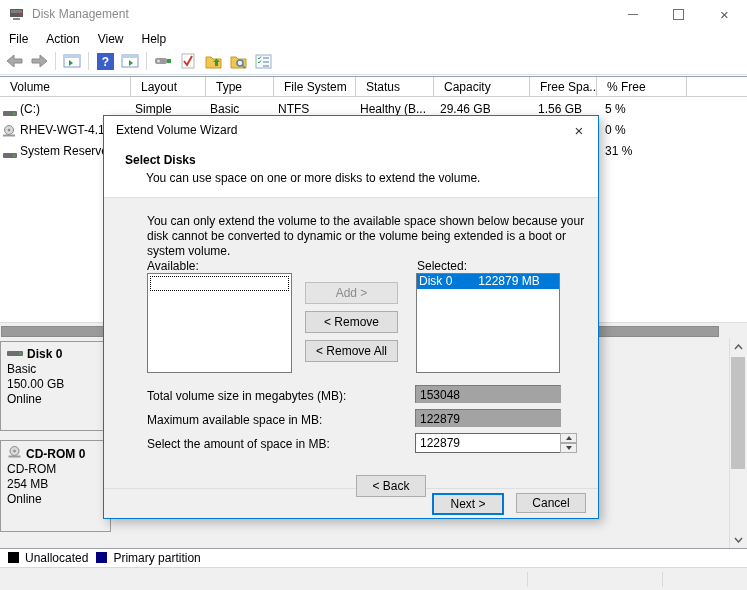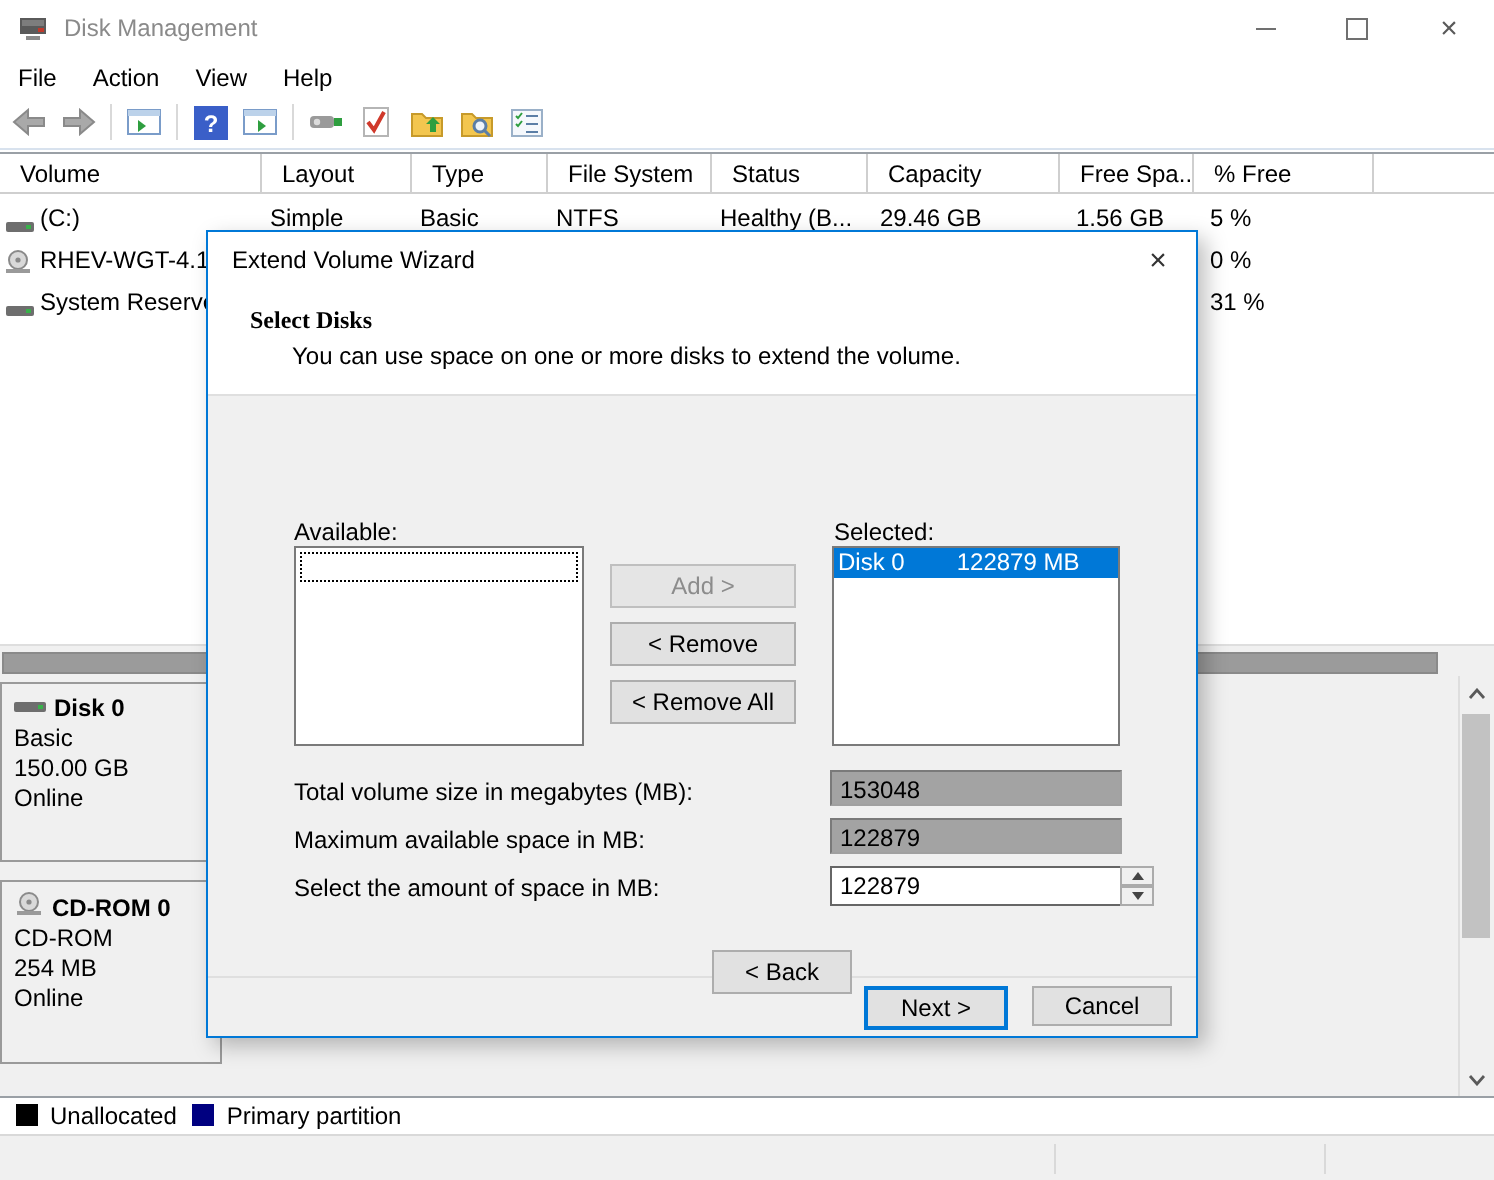--- a/index.html
+++ b/index.html
@@ -47,21 +47,21 @@
   .statusbar{position:absolute;left:0;top:567px;width:747px;height:23px;background:#f0f0f0;border-top:1px solid #d9d9d9;}
   .ssep{position:absolute;top:4px;width:1px;height:15px;background:#d9d9d9;}
 
   
   .dialog{position:absolute;left:103px;top:115px;width:496px;height:404px;background:#f0f0f0;
     border:1px solid #0078d7;box-sizing:border-box;z-index:10;box-shadow:4px 4px 10px rgba(0,0,0,.25);}
   .dlg-titlebar{position:absolute;left:0;top:0;right:0;height:28px;background:#fff;}
   .dlg-title{position:absolute;left:12px;top:7px;}
   .dlg-close{position:absolute;right:8px;top:4px;width:22px;height:20px;display:flex;align-items:center;justify-content:center;font-size:15px;color:#333;}
   .dlg-header{position:absolute;left:0;top:28px;right:0;height:53px;background:#fff;border-bottom:1px solid #dfdfdf;}
-  .dlg-h1{position:absolute;left:21px;top:9px;font-weight:bold;font-family:Liberation Serif, serif;}
+  .dlg-h1{position:absolute;left:21px;top:9px;font-weight:bold;}
   .dlg-h2{position:absolute;left:42px;top:27px;}
   .dlg-body-text{position:absolute;left:43px;top:98px;width:444px;line-height:15px;}
   .lbl{position:absolute;white-space:nowrap;}
   .listbox{position:absolute;background:#fff;border:1px solid #7a7a7a;box-sizing:border-box;}
   .focusrect{margin:2px;height:13px;border:1px dotted #000;}
   .selrow{height:15px;background:#0078d7;color:#fff;display:flex;padding-left:2px;line-height:15px;}
   .selrow .sz{margin-left:26px;}
   .btn{position:absolute;background:#e1e1e1;border:1px solid #adadad;box-sizing:border-box;text-align:center;font-family:"Liberation Sans",sans-serif;font-size:12px;display:flex;align-items:center;justify-content:center;}
   .btn.disabled{color:#8c8c8c;border-color:#bfbfbf;background:#e5e5e5;}
   .btn.default{border:2px solid #0078d7;}
@@ -284,20 +284,21 @@
   <div class="dialog">
     <div class="dlg-titlebar">
       <span class="dlg-title">Extend Volume Wizard</span>
       <span class="dlg-close">×</span>
     </div>
     <div class="dlg-header">
       <span class="dlg-h1">Select Disks</span>
       <span class="dlg-h2">You can use space on one or more disks to extend the volume.</span>
     </div>
 
+    <div class="dlg-body-text">You can only extend the volume to the available space shown below because your disk cannot be converted to dynamic or the volume being extended is a boot or system volume.</div>
 
     <span class="lbl" style="left:43px;top:143px">Available:</span>
     <span class="lbl" style="left:313px;top:143px">Selected:</span>
 
     <div class="listbox" style="left:43px;top:157px;width:145px;height:100px">
       <div class="focusrect"></div>
     </div>
 
     <div class="btn" style="left:201px;top:195px;width:93px;height:22px">&lt; Remove</div>
     <div class="btn disabled" style="left:201px;top:166px;width:93px;height:22px">Add &gt;</div>

